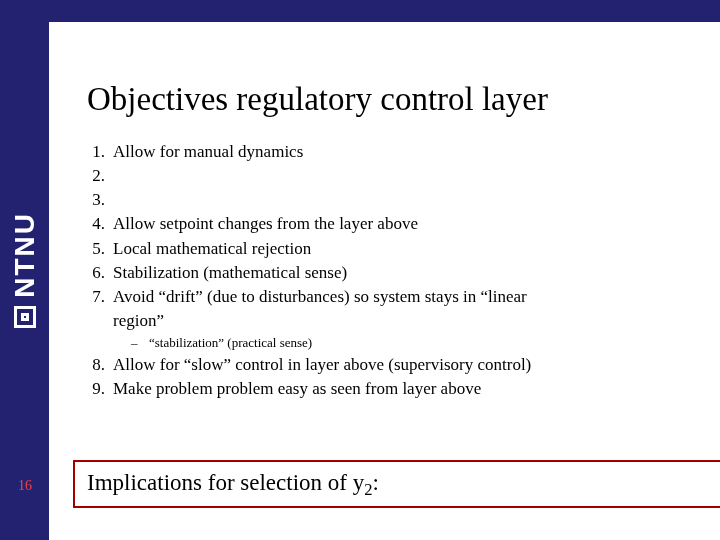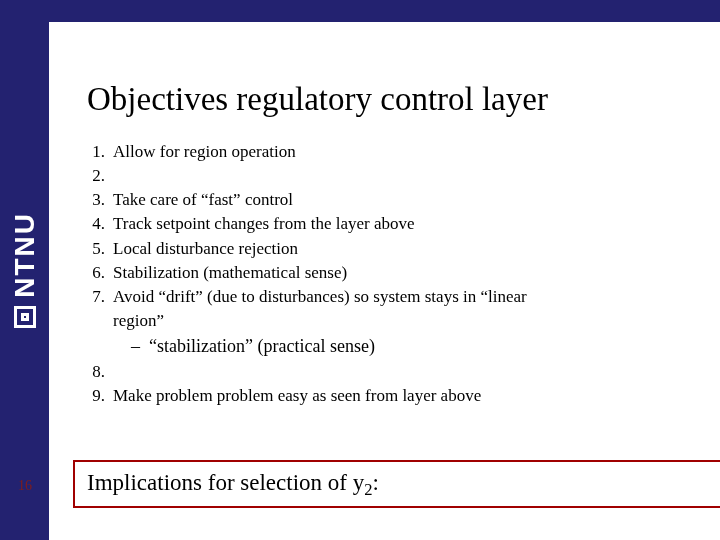--- a/index.html
+++ b/index.html
@@ -8,26 +8,26 @@
   .topbar { position: absolute; top: 0; left: 0; width: 720px; height: 22px; background: #232270; }
   .sidebar { position: absolute; top: 0; left: 0; width: 49px; height: 540px; background: #232270; display: flex; flex-direction: column; align-items: center; justify-content: center; }
   .sidebar-logotype { writing-mode: vertical-rl; transform: rotate(180deg); color: #fff; font-family: Arial, Helvetica, sans-serif; font-weight: 700; font-size: 28px; letter-spacing: 2px; }
   .sidebar-icon { width: 22px; height: 22px; border: 3px solid #fff; display: flex; align-items: center; justify-content: center; margin-top: 8px; }
   .sidebar-icon-inner { width: 8px; height: 8px; border: 3px solid #fff; }
   .content { position: absolute; left: 49px; top: 22px; width: 543px; height: 518px; padding: 32px 30px 14px 38px; margin-top: 27px; }
   .title { font-size: 33px; font-weight: 400; margin-bottom: 22px; }
   .list { list-style: none; font-size: 17px; line-height: 1.42; }
   .list > li { display: flex; }
   .list .num { width: 26px; flex-shrink: 0; text-align: right; padding-right: 8px; }
-  .sublist { list-style: none; margin-left: 44px; font-size: 18px; line-height: 1.5; }
+  .sublist { list-style: none; margin-left: 44px; font-size: 13px; line-height: 1.5; }
   .sublist li::before { content: "–"; display: inline-block; width: 18px; }
   .boxwrap { position: absolute; left: 73px; bottom: 32px; width: 700px; }
   .box { border: 2px solid #a00000; padding: 6px 10px 8px 12px; font-size: 23px; line-height: 1.32; }
   .box .sub { font-size: 0.72em; position: relative; top: 0.3em; }
-  .pagenum { position: absolute; left: 10px; bottom: 46px; width: 30px; text-align: center; font-size: 14px; color: #7f1d1d; }
+  .pagenum { position: absolute; left: 10px; bottom: 46px; width: 30px; text-align: center; font-size: 14px; color: #ef4444; }
 </style>
 </head>
 <body>
 
 <div class="slide">
   <div class="topbar"></div>
 
   <div class="sidebar">
     <div class="sidebar-logotype">NTNU</div>
     <div class="sidebar-icon">
@@ -36,52 +36,52 @@
   </div>
 
   <div class="pagenum">16</div>
 
   <div class="content">
     <h1 class="title">Objectives regulatory control layer</h1>
 
     <ol class="list">
       <li>
           <span class="num">1.</span>
-          <span>Allow for region operation</span>
+          <span>Allow for manual dynamics</span>
         </li>
       <li>
           <span class="num">2.</span>
         </li>
       <li>
           <span class="num">3.</span>
-          <span>Take care of “fast” control</span>
         </li>
       <li>
           <span class="num">4.</span>
-          <span>Track setpoint changes from the layer above</span>
+          <span>Allow setpoint changes from the layer above</span>
         </li>
       <li>
           <span class="num">5.</span>
-          <span>Local disturbance rejection</span>
+          <span>Local mathematical rejection</span>
         </li>
       <li>
           <span class="num">6.</span>
           <span>Stabilization (mathematical sense)</span>
         </li>
       <li>
           <span class="num">7.</span>
           <span>Avoid “drift”  (due to disturbances) so system stays in “linear region”</span>
         </li>
     </ol>
     <ul class="sublist">
       <li><span>“stabilization” (practical sense)</span></li>
     </ul>
     <ol class="list">
       <li>
           <span class="num">8.</span>
+          <span>Allow for “slow” control in layer above (supervisory control)</span>
         </li>
       <li>
           <span class="num">9.</span>
           <span>Make problem problem easy as seen from layer above</span>
         </li>
     </ol>
   </div>
 
   <div class="boxwrap">
     <div class="box">

